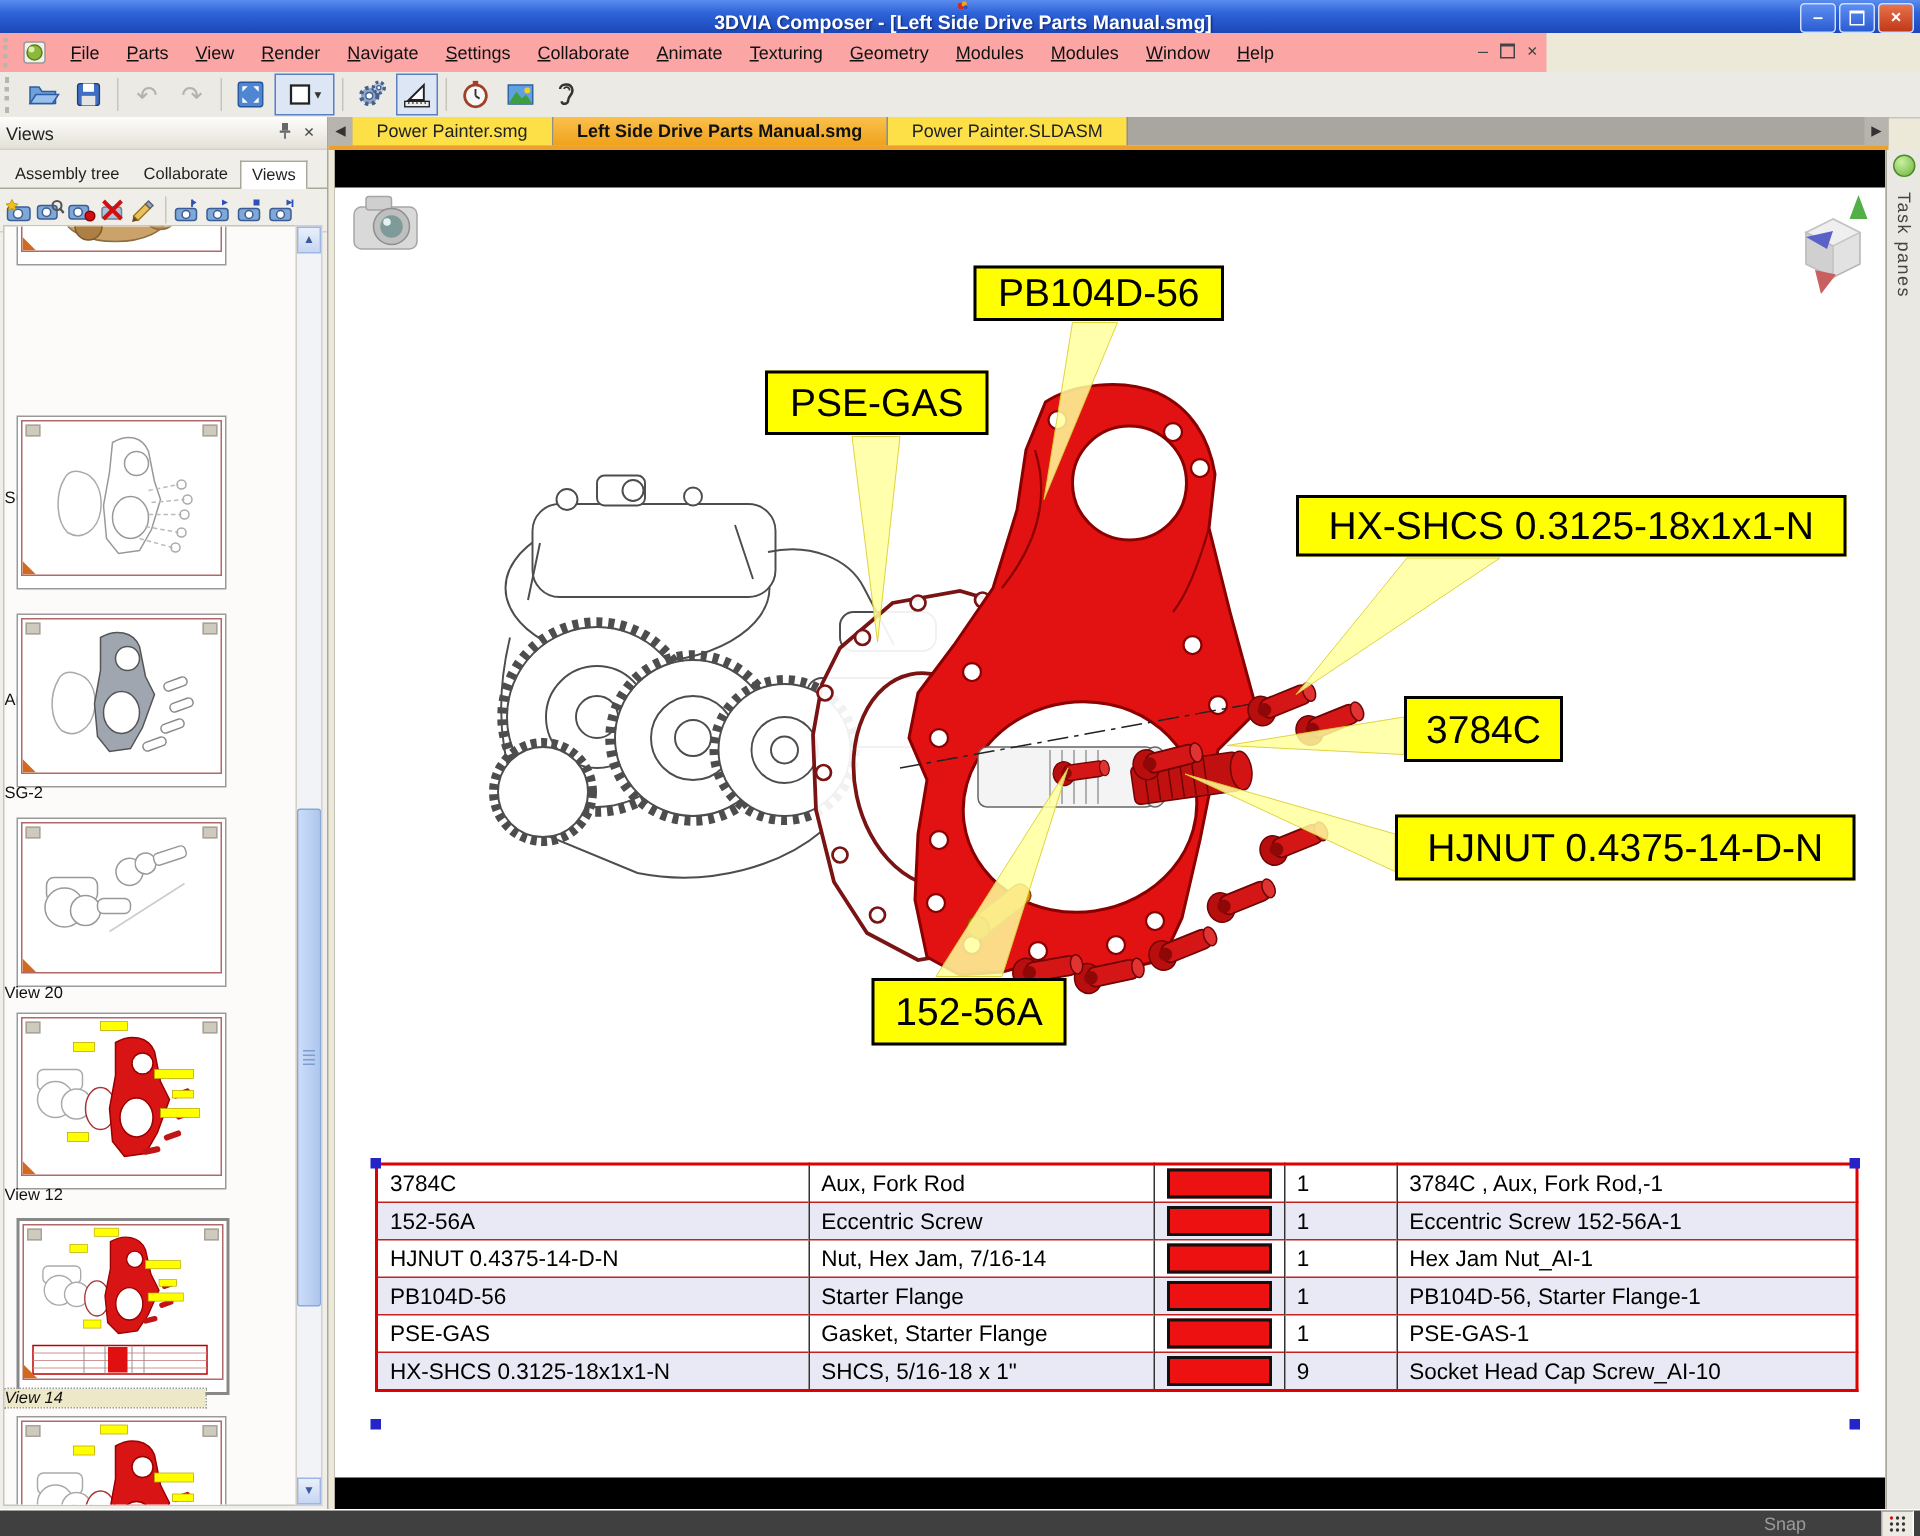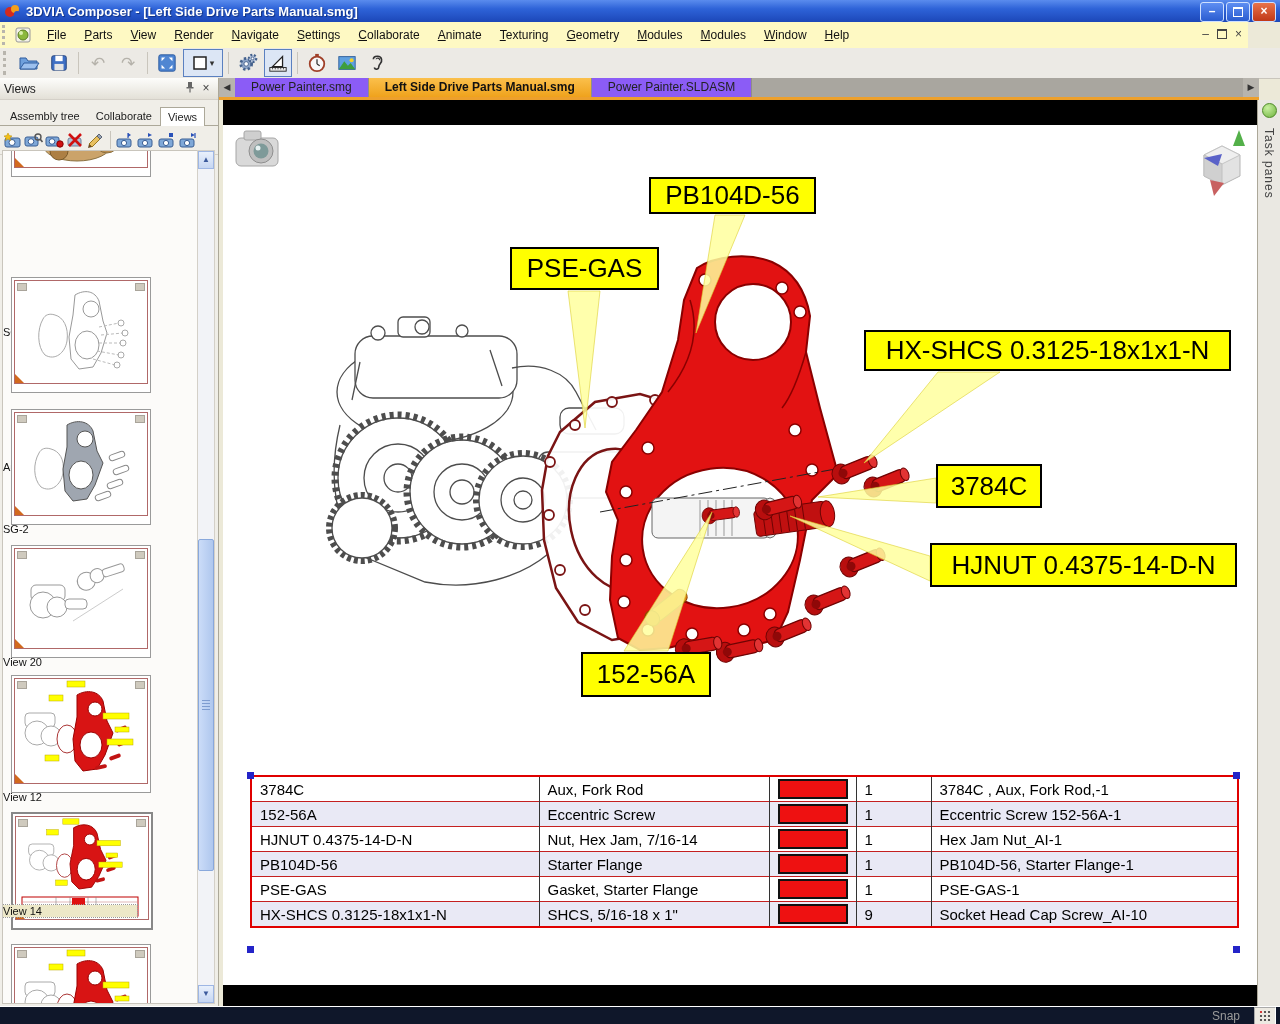--- a/index.html
+++ b/index.html
@@ -2,31 +2,31 @@
 <html><head>
 <meta charset="utf-8">
 <style>
   html,body{margin:0;padding:0;background:#555;}
   #app{position:relative;width:1280px;height:1024px;overflow:hidden;
        font-family:"Liberation Sans",sans-serif;background:#ECE9D8;
        -webkit-font-smoothing:antialiased;}
   
   .titlebar{position:absolute;left:0;top:0;width:1280px;height:22px;
     background:linear-gradient(180deg,#5A8CEE 0%,#2E63D8 40%,#1C47B8 100%);
-    display:flex;align-items:center;color:#fff;}
+    display:flex;align-items:center;color:#fff;flex-direction:column;}
   .titlebar .title{font-size:13px;font-weight:bold;text-shadow:1px 1px 1px #103080;margin-left:4px;}
   .app-logo{width:18px;height:16px;margin-left:4px;}
   .win-btns{position:absolute;right:4px;top:2px;display:flex;gap:2px;}
   .wbtn{width:22px;height:18px;border-radius:3px;border:1px solid #cfe0ff;color:#fff;
     font-size:12px;line-height:16px;text-align:center;font-weight:bold;
     background:linear-gradient(180deg,#5E8EF2,#2A5CD0);}
   .wbtn.close{background:linear-gradient(180deg,#E8734A,#C03818);}
   .restore-glyph{display:inline-block;width:8px;height:7px;border:1px solid #fff;border-top-width:2px;margin-top:4px;}
   
-  .menubar{position:absolute;left:0;top:22px;width:1248px;height:26px;background:#fef9c3;
+  .menubar{position:absolute;left:0;top:22px;width:1031px;height:26px;background:#fca5a5;
     border-bottom:1px solid #D4D0C8;display:flex;align-items:center;font-size:12px;color:#111;}
   .menubar .mb-grip{width:5px;height:20px;border-left:3px dotted #b8b5ad;margin:0 2px;}
   .mb-appicon{width:18px;height:18px;margin:0 6px 0 2px;}
   .menu-item{padding:3px 9px;display:inline-block;cursor:default;}
   .menu-item::first-letter{text-decoration:underline;}
   .mdi-btns{position:absolute;right:6px;top:5px;display:flex;gap:8px;color:#444;font-size:12px;align-items:center;}
   .mdi-restore{display:inline-block;width:8px;height:7px;border:1px solid #444;border-top-width:2px;}
   
   .toolbar{position:absolute;left:0;top:48px;width:1280px;height:30px;background:#ECEAE5;
     border-bottom:1px solid #C9C5BC;display:flex;align-items:center;}
@@ -59,21 +59,21 @@
   
   .vscroll{position:absolute;right:3px;top:72px;width:16px;height:852px;background:#F2F3F7;border:1px solid #D4D0C8;}
   .vs-btn{position:absolute;left:0;width:14px;height:16px;background:linear-gradient(180deg,#E9F0FC,#C6D6F2);border:1px solid #9EB6E4;
     color:#3C5A9C;font-size:8px;text-align:center;line-height:15px;}
   .vs-thumb{position:absolute;left:0;width:14px;background:linear-gradient(90deg,#CBDCF8,#AFC7EE);border:1px solid #89A8DC;border-radius:2px;}
   .vs-grip{position:absolute;left:3px;width:8px;height:1px;background:#7E9CD0;}
   
   .doctabs{position:absolute;left:219px;top:78px;width:1040px;height:19px;background:#A9A69F;display:flex;align-items:stretch;font-size:12px;}
   .dt-scroll{width:16px;color:#333;font-size:9px;line-height:19px;text-align:center;background:#B7B4AD;}
   .dt-scroll.right{position:absolute;right:0;top:0;height:19px;}
-  .dtab{padding:0 16px;line-height:19px;background:#8b5cf6;color:#222;border-right:1px solid #918E87;white-space:nowrap;}
+  .dtab{padding:0 16px;line-height:19px;background:#fde047;color:#222;border-right:1px solid #918E87;white-space:nowrap;}
   .dtab.active{background:linear-gradient(180deg,#FBC04C,#EFA21C);font-weight:bold;color:#111;}
   .orange-bar{position:absolute;left:219px;top:97px;width:1040px;height:3px;background:#EDA02C;}
   
   .canvas-svg{position:absolute;left:223px;top:100px;}
   
   .callout{position:absolute;background:#FFFF00;border:2px solid #000;color:#000;
     display:flex;align-items:center;justify-content:center;font-size:26px;white-space:nowrap;}
   .co-pb{left:649px;top:177px;width:163px;height:33px;}
   .co-pse{left:510px;top:247px;width:145px;height:39px;}
   .co-hx{left:864px;top:330px;width:363px;height:37px;}
@@ -89,22 +89,22 @@
   table.bom tr.alt{background:#E9E9F5;}
   table.bom tr.head{background:#E9E9F5;}
   .swatch{height:16px;margin:2px 8px 2px 0;background:#EE1111;border:2px solid #111;}
   .handle{position:absolute;width:7px;height:7px;background:#2424C8;}
   
   .taskstrip{position:absolute;left:1257px;top:100px;width:23px;height:906px;background:#EAE8E2;border-left:1px solid #ACA899;}
   .ts-dot{position:absolute;left:4px;top:3px;width:13px;height:13px;border-radius:50%;
     background:radial-gradient(circle at 35% 30%,#C8F0A0,#6FB33E);border:1px solid #4E8A28;}
   .ts-label{position:absolute;left:4px;top:28px;writing-mode:vertical-rl;font-size:12px;color:#444;letter-spacing:1px;}
   
-  .statusbar{position:absolute;left:0;top:1006px;width:1280px;height:18px;background:#0f172a;border-top:1px solid #fff;
-    display:flex;align-items:center;justify-content:flex-end;font-size:12px;color:#9a9a9a;}
+  .statusbar{position:absolute;left:0;top:1006px;width:1280px;height:18px;background:#404040;border-top:1px solid #fff;
+    display:flex;align-items:center;justify-content:flex-end;font-size:12px;color:#9a9a9a;gap:36px;}
   .snap{margin-right:14px;}
   .gridbtn{width:20px;height:16px;border:1px solid #aaa;border-right-color:#fff;border-bottom-color:#fff;background:#EDEAE2;
     display:flex;align-items:center;justify-content:center;margin-right:4px;}
 </style>
 </head>
 <body>
 
 <div id="app">
 
   <div class="titlebar">
@@ -446,21 +446,21 @@
               <path d="M6,85 h116 M6,90 h116 M6,95 h116" stroke="#C88" stroke-width="0.6"></path>
               <rect x="56" y="81" width="13" height="17" fill="#E01010"></rect>
               <path d="M40,80 v19 M54,80 v19 M72,80 v19 M80,80 v19" stroke="#888" stroke-width="0.6"></path>
             </g>
           </svg>
           <span class="ci tl"></span>
           <span class="ci tr"></span>
           <span class="corner"></span>
         </div>
       </div>
-      <div class="tlabel sel" style="top:754px;">View 14</div>
+      <div class="tlabel sel" style="top:775px;font-style:italic;">View 14</div>
 
       <div class="thumb" style="top:793px;height:112px;">
         <div class="page" style="height:104px;">
           <svg width="128" height="104" viewBox="0 0 128 104">
             <rect x="10" y="34" width="30" height="14" rx="4" fill="#fff" stroke="#AAA"></rect>
             <circle cx="22" cy="54" r="12" fill="#fff" stroke="#AAA"></circle>
             <circle cx="36" cy="57" r="10" fill="#fff" stroke="#AAA"></circle>
             <ellipse cx="52" cy="60" rx="10" ry="14" fill="#fff" stroke="#A33"></ellipse>
             <path d="M62,16 C72,10 84,12 88,22 L92,42 98,54 90,76 82,90 68,92 60,82 58,60 62,38 Z" fill="#D81414" stroke="#900"></path>
             <circle cx="80" cy="30" r="7" fill="#fff" stroke="#900"></circle>

